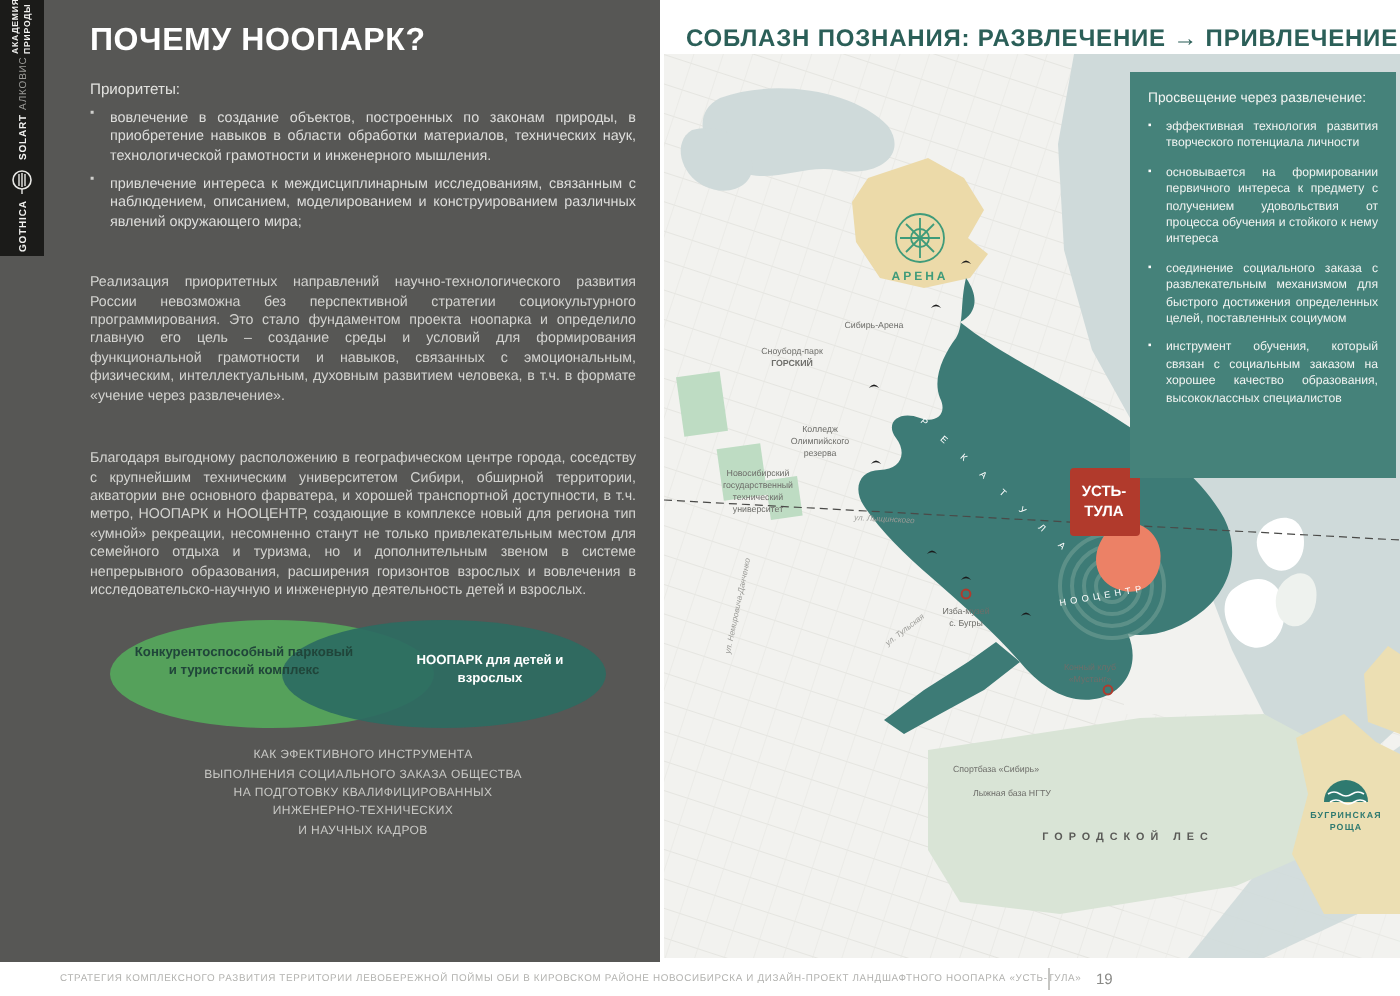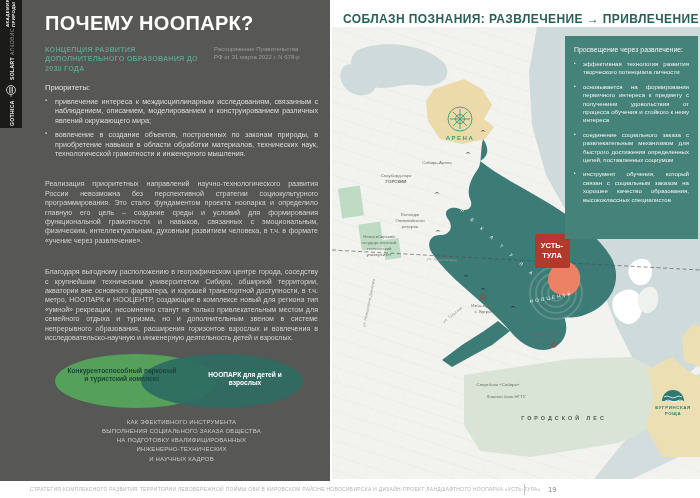--- a/index.html
+++ b/index.html
@@ -8,21 +8,21 @@
          font-family:"Liberation Sans",sans-serif;}
 
   
   .panel{position:absolute;left:0;top:0;width:330px;height:481px;background:#575755;color:#e6e6e3;}
   .sidebar{position:absolute;left:0;top:0;width:22px;height:128px;background:#1b1b19;}
   .vtx{position:absolute;white-space:nowrap;transform-origin:0 0;transform:rotate(-90deg);
        font-size:5px;letter-spacing:.4px;}
   .vtx.b{font-weight:bold;color:#f2f2f0;}
   .vtx.g{color:#9a9a97;}
   .panel-content{position:absolute;left:45px;top:12px;width:273px;}
-  .p-title{font-size:20px;font-weight:bold;color:#ffffff;letter-spacing:.3px;margin:0 0 10px 0;}
+  .p-title{font-size:16px;font-weight:bold;color:#ffffff;letter-spacing:.3px;margin:0 0 10px 0;}
   .sub-row{display:flex;align-items:flex-start;}
   .p-sub{width:158px;font-size:7.2px;font-weight:bold;color:#5d9c8c;line-height:1.3;letter-spacing:.2px;}
   .p-ref{width:104px;margin-left:auto;font-size:6px;color:#9b9b98;line-height:1.4;}
   .p-label{font-size:7.6px;margin-top:10px;color:#e2e2df;}
   ul.prio{margin:5px 0 0 0;padding:0 0 0 10px;list-style:none;}
   ul.prio li{position:relative;font-size:7.2px;line-height:1.3;color:#dddddb;margin-bottom:5px;text-align:justify;}
   ul.prio li::before{content:"▪";position:absolute;left:-10px;top:0;color:#cfcfcc;font-size:6px;}
   .para{font-size:7.1px;line-height:1.33;color:#d3d3d0;text-align:justify;margin-top:22px;}
   .venn{position:relative;width:273px;height:58px;margin-top:9px;}
   .venn .e1{position:absolute;left:10px;top:1px;width:162px;height:54px;border-radius:50%;background:#55a15b;}
@@ -76,32 +76,25 @@
         <line x1="7" y1="2.5" x2="7" y2="9.5" stroke="#e8e8e5" stroke-width="0.7"></line>
         <line x1="8.5" y1="3" x2="8.5" y2="9" stroke="#e8e8e5" stroke-width="0.7"></line>
         <line x1="7" y1="10.5" x2="7" y2="13" stroke="#e8e8e5" stroke-width="0.7"></line>
       </svg>
       <span class="vtx b" style="left:9px;top:126px;">GOTHICA</span>
     </div>
 
     <div class="panel-content">
       <h1 class="p-title">ПОЧЕМУ НООПАРК?</h1>
 
-      <div class="sub-row">
-        <div class="p-sub">КОНЦЕПЦИЯ РАЗВИТИЯ ДОПОЛНИТЕЛЬНОГО ОБРАЗОВАНИЯ ДО 2030 ГОДА</div>
-        <div class="p-ref">
-          <div>Распоряжение Правительства</div>
-          <div>РФ от 31 марта 2022 г. N 678-р</div>
-        </div>
-      </div>
 
       <div class="p-label">Приоритеты:</div>
       <ul class="prio">
+        <li>вовлечение в создание объектов, построенных по законам природы, в приобретение навыков в области обработки материалов, технических наук, технологической грамотности и инженерного мышления.</li>
         <li>привлечение интереса к междисциплинарным исследованиям, связанным с наблюдением, описанием, моделированием и конструированием различных явлений окружающего мира;</li>
-        <li>вовлечение в создание объектов, построенных по законам природы, в приобретение навыков в области обработки материалов, технических наук, технологической грамотности и инженерного мышления.</li>
       </ul>
 
       <p class="para">Реализация приоритетных направлений научно-технологического развития России невозможна без перспективной стратегии социокультурного программирования. Это стало фундаментом проекта ноопарка и определило главную его цель – создание среды и условий для формирования функциональной грамотности и навыков, связанных с эмоциональным, физическим, интеллектуальным, духовным развитием человека, в т.ч. в формате «учение через развлечение».</p>
       <p class="para">Благодаря выгодному расположению в географическом центре города, соседству с крупнейшим техническим университетом Сибири, обширной территории, акватории вне основного фарватера, и хорошей транспортной доступности, в т.ч. метро, НООПАРК и НООЦЕНТР, создающие в комплексе новый для региона тип «умной» рекреации, несомненно станут не только привлекательным местом для семейного отдыха и туризма, но и дополнительным звеном в системе непрерывного образования, расширения горизонтов взрослых и вовлечения в исследовательско-научную и инженерную деятельность детей и взрослых.</p>
 
       <div class="venn">
         <div class="e1"></div>
         <div class="e2"></div>
         <div class="t1">Конкурентоспособный парковый и туристский комплекс</div>
         <div class="t2">НООПАРК для детей и взрослых</div>

